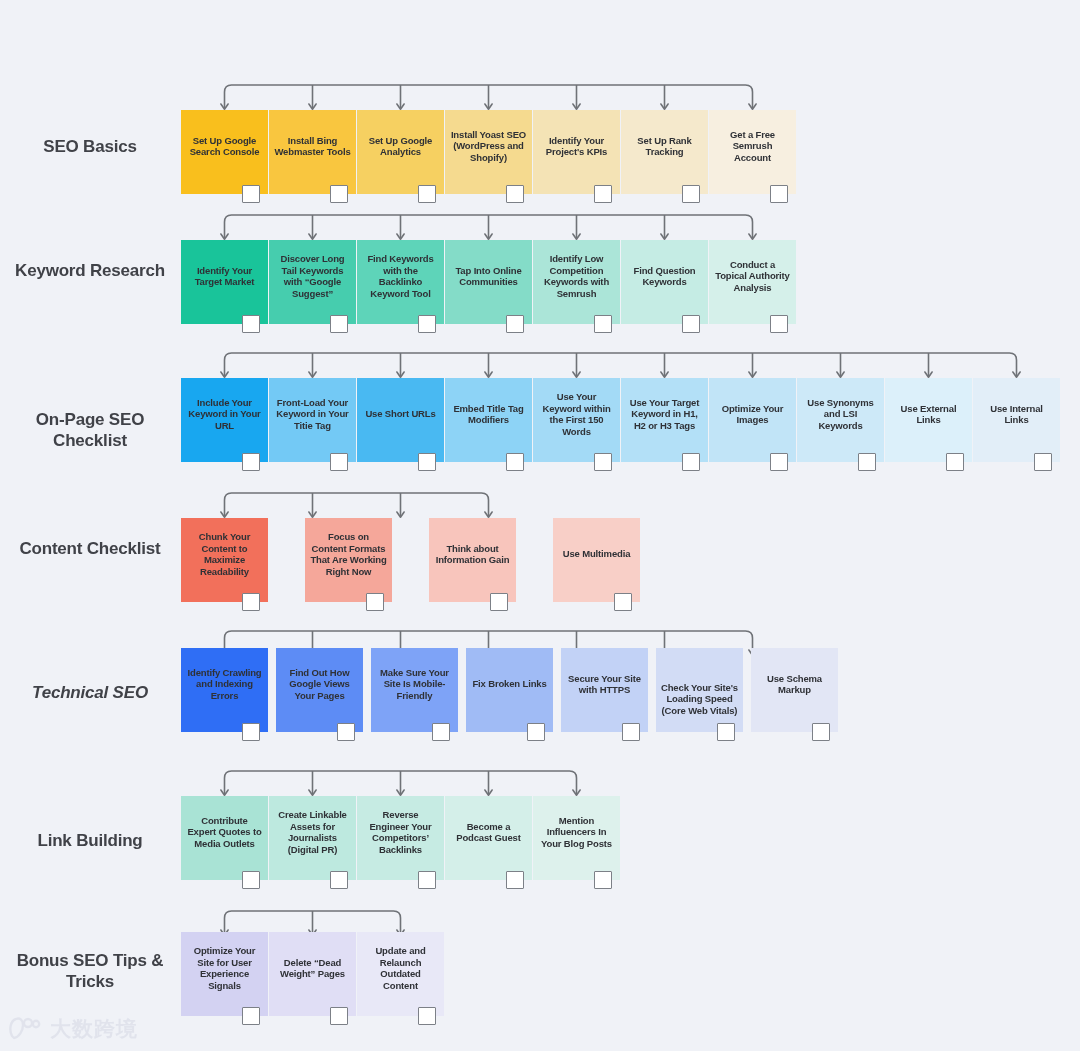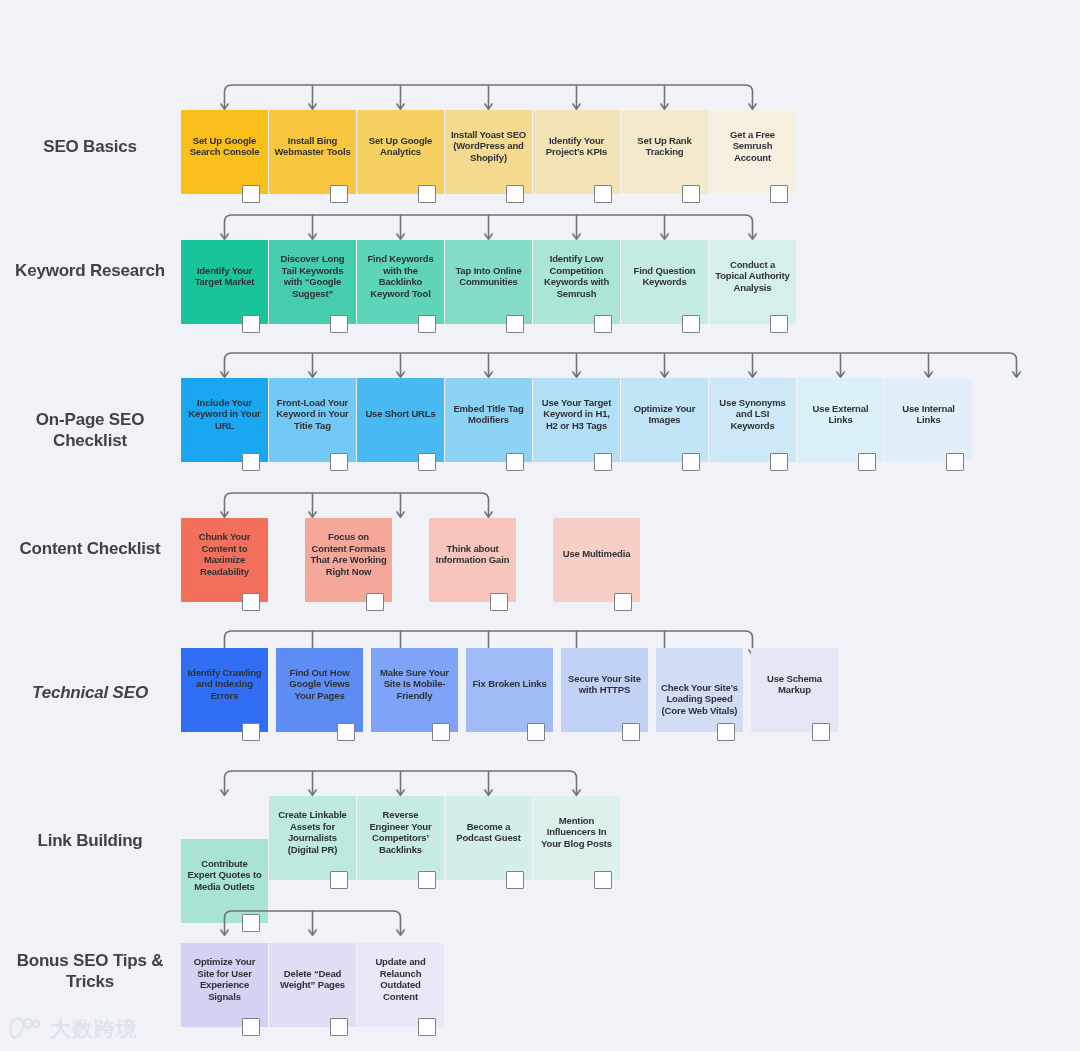--- a/index.html
+++ b/index.html
@@ -231,20 +231,24 @@
           <div class="checkbox"></div>
         </div>
         <div class="card" style="background: rgb(73, 185, 242);">
           <div class="card-label">Use Short URLs</div>
           <div class="checkbox"></div>
         </div>
         <div class="card" style="background: rgb(141, 211, 246);">
           <div class="card-label">Embed Title Tag Modifiers</div>
           <div class="checkbox"></div>
         </div>
+        <div class="card" style="background: rgb(163, 218, 246);">
+          <div class="card-label">Use Your Keyword within the First 150 Words</div>
+          <div class="checkbox"></div>
+        </div>
         <div class="card" style="background: rgb(179, 224, 247);">
           <div class="card-label">Use Your Target Keyword in H1, H2 or H3 Tags</div>
           <div class="checkbox"></div>
         </div>
         <div class="card" style="background: rgb(193, 228, 247);">
           <div class="card-label">Optimize Your Images</div>
           <div class="checkbox"></div>
         </div>
         <div class="card" style="background: rgb(205, 233, 248);">
           <div class="card-label">Use Synonyms and LSI Keywords</div>
@@ -345,21 +349,21 @@
         <path d="M 39.9 22 L 43.5 27.2 L 47.1 22" stroke="#6f7277" stroke-width="1.6" fill="none" stroke-linecap="round" stroke-linejoin="round"></path>
         <line x1="131.5" y1="3" x2="131.5" y2="26" stroke="#6f7277" stroke-width="1.6"></line>
         <path d="M 127.9 22 L 131.5 27.2 L 135.1 22" stroke="#6f7277" stroke-width="1.6" fill="none" stroke-linecap="round" stroke-linejoin="round"></path>
         <line x1="219.5" y1="3" x2="219.5" y2="26" stroke="#6f7277" stroke-width="1.6"></line>
         <path d="M 215.9 22 L 219.5 27.2 L 223.1 22" stroke="#6f7277" stroke-width="1.6" fill="none" stroke-linecap="round" stroke-linejoin="round"></path>
         <line x1="307.5" y1="3" x2="307.5" y2="26" stroke="#6f7277" stroke-width="1.6"></line>
         <path d="M 303.9 22 L 307.5 27.2 L 311.1 22" stroke="#6f7277" stroke-width="1.6" fill="none" stroke-linecap="round" stroke-linejoin="round"></path>
         <path d="M 391.9 22 L 395.5 27.2 L 399.1 22" stroke="#6f7277" stroke-width="1.6" fill="none" stroke-linecap="round" stroke-linejoin="round"></path>
       </svg>
       <div class="cards" style="top: 28px;">
-        <div class="card" style="background: rgb(169, 227, 213); margin-top: 43px;">
+        <div class="card" style="background: rgb(169, 227, 213);">
           <div class="card-label">Contribute Expert Quotes to Media Outlets</div>
           <div class="checkbox"></div>
         </div>
         <div class="card" style="background: rgb(189, 233, 223);">
           <div class="card-label">Create Linkable Assets for Journalists (Digital PR)</div>
           <div class="checkbox"></div>
         </div>
         <div class="card" style="background: rgb(198, 235, 227);">
           <div class="card-label">Reverse Engineer Your Competitors’ Backlinks</div>
           <div class="checkbox"></div>
@@ -376,21 +380,21 @@
     </div>
     <div class="row" style="top: 908px;">
       <div class="row-label" style="top: 42px;">Bonus SEO Tips &amp; Tricks</div>
       <svg class="connector" width="283" height="30" style="left: 181px;">
         <path d="M 43.5 26 L 43.5 10 Q 43.5 3 50.5 3 L 212.5 3 Q 219.5 3 219.5 10 L 219.5 26" stroke="#6f7277" stroke-width="1.6" fill="none"></path>
         <path d="M 39.9 22 L 43.5 27.2 L 47.1 22" stroke="#6f7277" stroke-width="1.6" fill="none" stroke-linecap="round" stroke-linejoin="round"></path>
         <line x1="131.5" y1="3" x2="131.5" y2="26" stroke="#6f7277" stroke-width="1.6"></line>
         <path d="M 127.9 22 L 131.5 27.2 L 135.1 22" stroke="#6f7277" stroke-width="1.6" fill="none" stroke-linecap="round" stroke-linejoin="round"></path>
         <path d="M 215.9 22 L 219.5 27.2 L 223.1 22" stroke="#6f7277" stroke-width="1.6" fill="none" stroke-linecap="round" stroke-linejoin="round"></path>
       </svg>
-      <div class="cards" style="top: 35px;">
+      <div class="cards" style="top: 24px;">
         <div class="card" style="background: rgb(211, 210, 242);">
           <div class="card-label">Optimize Your Site for User Experience Signals</div>
           <div class="checkbox"></div>
         </div>
         <div class="card" style="background: rgb(224, 222, 245);">
           <div class="card-label">Delete “Dead Weight” Pages</div>
           <div class="checkbox"></div>
         </div>
         <div class="card" style="background: rgb(232, 232, 247);">
           <div class="card-label">Update and Relaunch Outdated Content</div>

